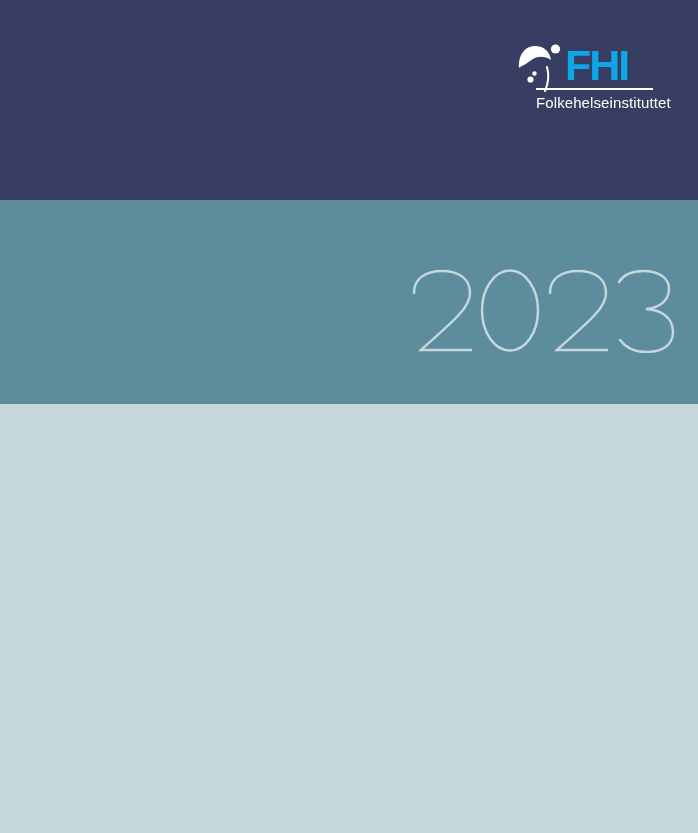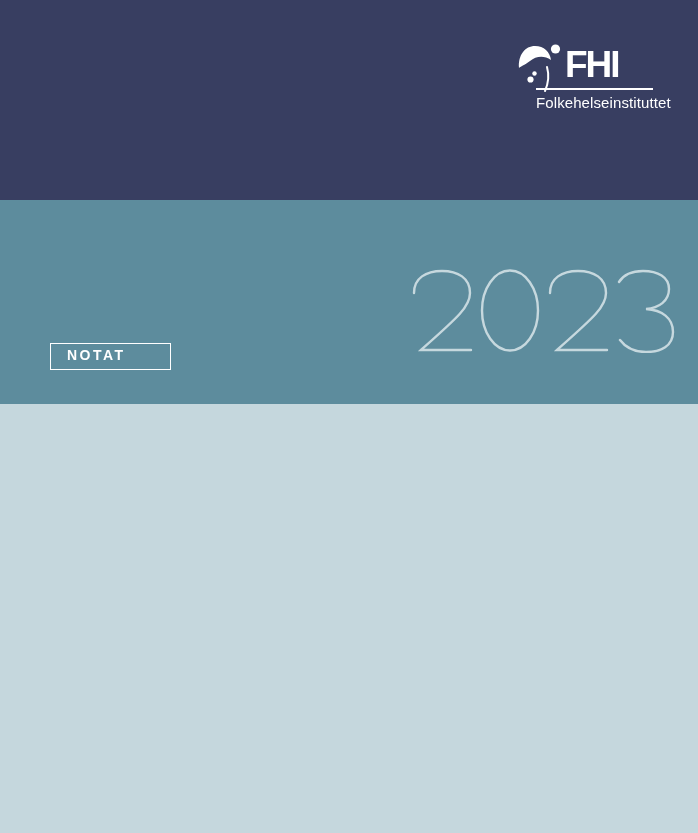--- a/index.html
+++ b/index.html
@@ -11,21 +11,21 @@
   
   .band-top{position:absolute;left:0;top:0;width:698px;height:200px;background:#383e61;}
   .band-mid{position:absolute;left:0;top:200px;width:698px;height:204px;background:#5d8c9d;}
   .band-bottom{position:absolute;left:0;top:404px;width:698px;height:429px;background:#c5d7dd;}
 
   
   .logo{position:absolute;top:40px;right:45px;width:141px;height:72px;color:#ffffff;}
   .logo-mark{position:absolute;left:2px;top:2px;width:48px;height:56px;}
   .logo-acronym{
     position:absolute;left:53px;top:5px;
-    font-size:37px;font-weight:700;letter-spacing:-2px;line-height:40px;color:#ffffff;
+    font-size:43px;font-weight:700;letter-spacing:-2px;line-height:40px;color:#0ea5e9;
   }
   .logo-rule{position:absolute;left:24px;top:48px;width:117px;height:1.5px;background:#ffffff;}
   .logo-name{
     position:absolute;left:24px;top:54px;width:117px;
     font-size:15px;font-weight:500;letter-spacing:0.1px;color:#ffffff;white-space:nowrap;
   }
 
   
   .year-svg{position:absolute;left:410px;top:267px;width:265px;height:86px;}
   .year-svg *{fill:none;stroke:#c6d8de;stroke-width:2.4;stroke-linecap:round;}
@@ -76,21 +76,18 @@
     <g transform="translate(137,2)">
       <path d="M3,24 C3,9 15,2 31,2 C47,2 59,9 59,24 C59,38 46,49 10,81 L60,81"></path>
     </g>
 
     <g transform="translate(203,2)">
       <path d="M6,13 C11,5 20,2 30,2 C45,2 56,8 56,20 C56,32 46,39 33,40 C49,41 60,49 60,63 C60,77 48,83 33,83 C22,83 13,79 7,71"></path>
     </g>
   </svg>
   <span class="sr-only">2023</span>
 
-  <div class="notat">
-    <span>NOTAT</span>
-  </div>
 
   <section class="band-bottom">
     
   </section>
 
 </div>
 
 </body></html>

